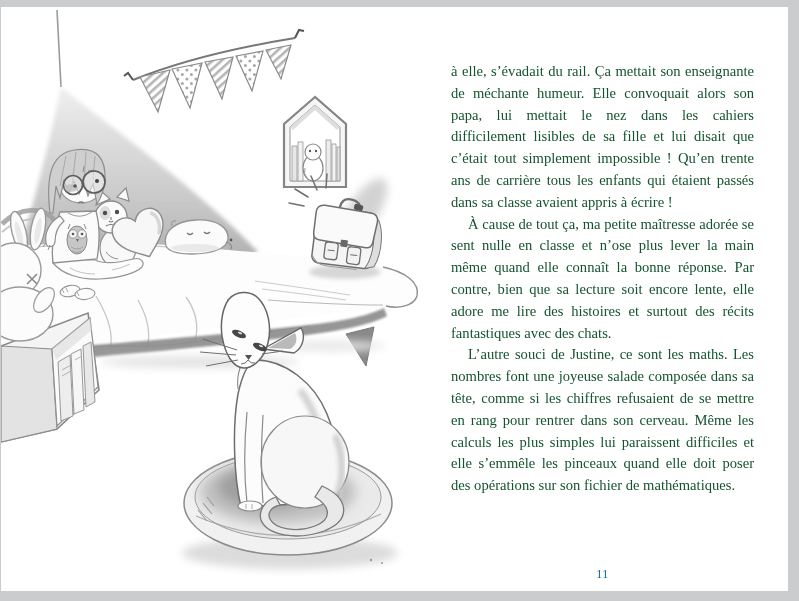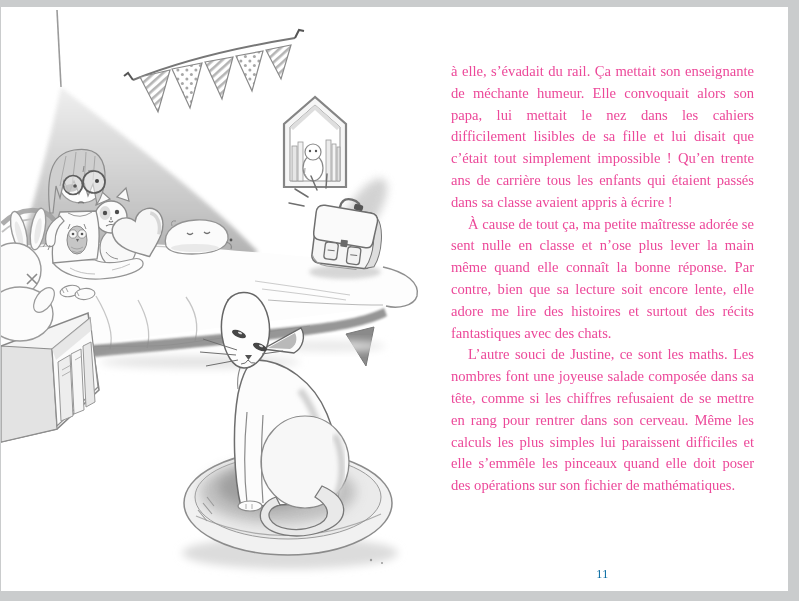--- a/index.html
+++ b/index.html
@@ -12,21 +12,21 @@
     position:absolute;left:1px;top:7px;width:787px;height:584px;
     background:#ffffff;overflow:hidden;
   }
   .illus-wrap{position:absolute;left:-1px;top:-7px;width:799px;height:601px;}
   .illus-wrap svg{display:block}
   .textcol{
     position:absolute;left:450px;top:54px;width:303px;
   }
   .textcol p{
     margin:0;font-size:14.6px;line-height:21.8px;text-align:justify;
-    color:#ec4899;
+    color:#14532d;
   }
   .textcol p.ind{text-indent:17px}
   .pagenum{
     position:absolute;left:450px;top:560px;width:303px;text-align:center;
     font-size:12px;color:#0369a1;letter-spacing:.5px;
   }
 </style>
 </head>
 <body>
 

